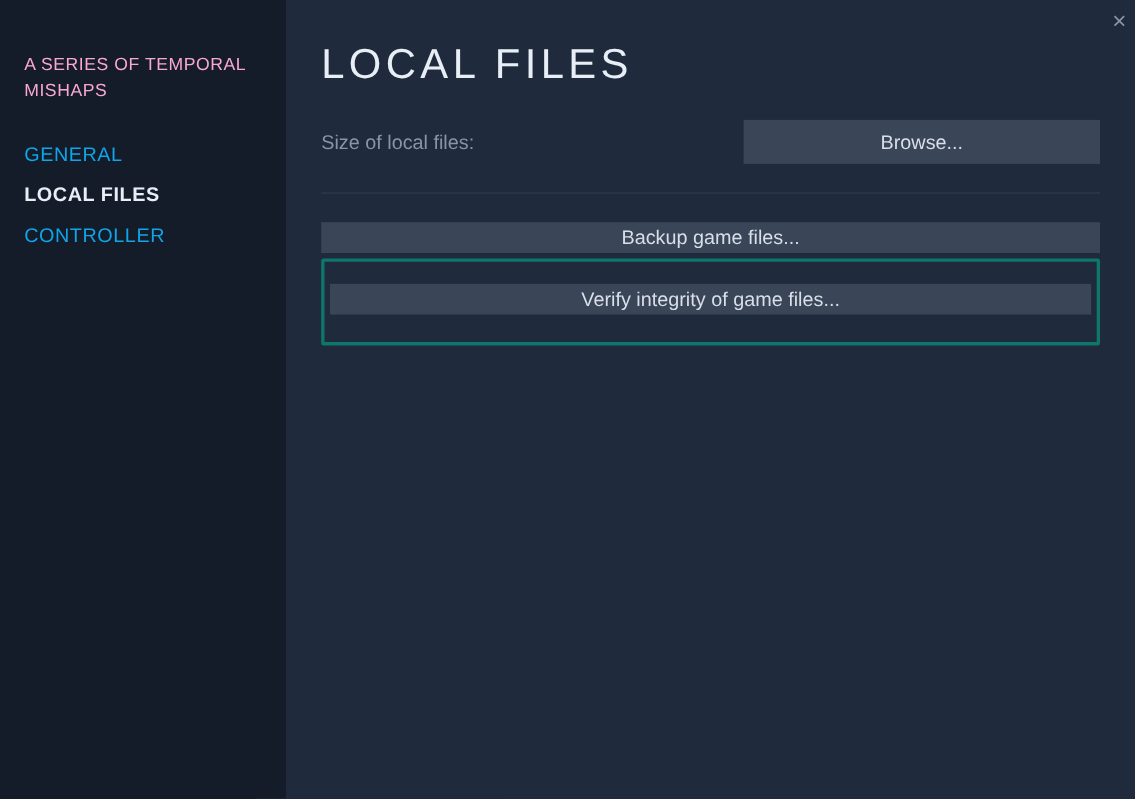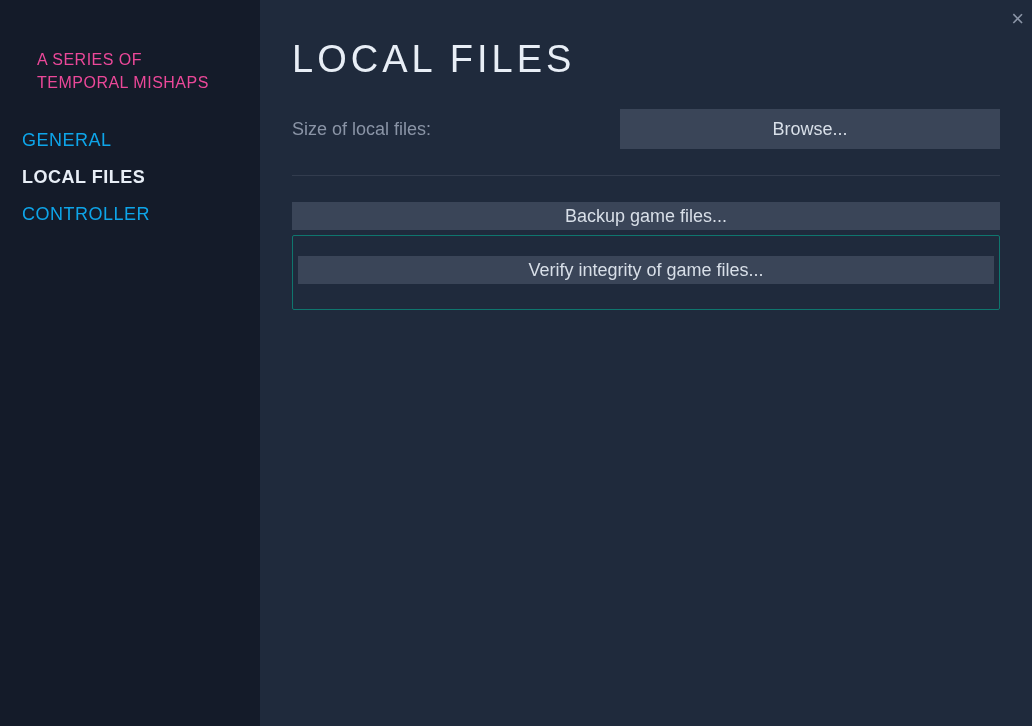--- a/index.html
+++ b/index.html
@@ -16,27 +16,26 @@
       overflow: hidden;
       position: relative;
     }
     .sidebar {
       width: 260px;
       background: #141b29;
       padding: 48px 22px 20px 22px;
       flex-shrink: 0;
     }
     .game-title {
-      color: #ec4899;
+      color: #f9a8d4;
       font-size: 16px;
       line-height: 1.45;
       letter-spacing: 0.5px;
       margin-bottom: 28px;
       text-transform: uppercase;
-      margin-left: 15px;
     }
     .nav-item {
       color: #0ea5e9;
       font-size: 18px;
       letter-spacing: 0.5px;
       padding: 8px 0;
       cursor: pointer;
       text-transform: uppercase;
     }
     .nav-item.active {
@@ -88,37 +87,37 @@
       background: #3a4558;
       color: #d8dfe8;
       border: none;
       font-size: 18px;
       cursor: pointer;
       display: flex;
       align-items: center;
       justify-content: center;
     }
     .btn-browse {
-      width: 380px;
+      width: 324px;
       height: 40px;
     }
     .divider {
       height: 1px;
       background: #323c4e;
       margin-bottom: 26px;
     }
     .btn-full {
       width: 100%;
       height: 28px;
     }
     .btn-backup {
       margin-bottom: 10px;
     }
     .highlight-box {
-      border: 1px solid #0f766e;
+      border: 3px solid #0f766e;
       padding: 20px 5px 25px 5px;
       margin-top: -5px;
       border-radius: 2px;
     }
   </style>
 </head>
 <body>
 
 <div class="sidebar">
   <div class="game-title">A SERIES OF TEMPORAL MISHAPS</div>

